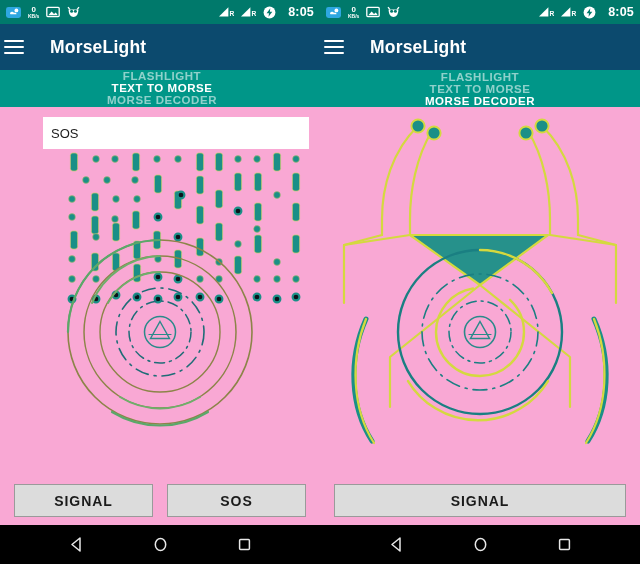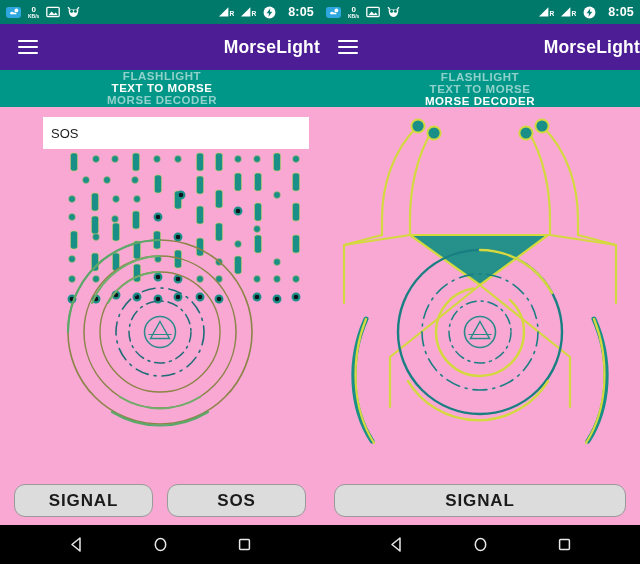--- a/index.html
+++ b/index.html
@@ -12,22 +12,22 @@
              padding:0 6px;box-sizing:border-box;position:relative;z-index:6;}
   .sb-left{display:flex;align-items:center;gap:7px;flex:1;}
   .sb-right{display:flex;align-items:center;gap:5px;}
   .sb-ico{display:block;}
   .sb-time{color:#fff;font-size:12.5px;font-weight:bold;letter-spacing:.2px;margin-left:7px;}
   .netspd{display:flex;flex-direction:column;align-items:center;line-height:1;}
   .netspd b{color:#fff;font-size:8px;font-weight:bold;}
   .netspd s{color:#fff;font-size:5px;text-decoration:none;font-weight:bold;}
 
   
-  .appbar{height:46px;background:#4c1d95;display:flex;align-items:center;
-          padding-left:18px;box-sizing:border-box;justify-content:space-between;}
+  .appbar{height:46px;background:#0c4a6e;display:flex;align-items:center;
+          padding-left:4px;box-sizing:border-box;}
   .burger{width:20px;height:15px;display:flex;flex-direction:column;
           justify-content:space-between;cursor:pointer;}
   .burger i{display:block;height:2.4px;background:#fff;border-radius:1px;}
   .apptitle{color:#fff;font-size:17.5px;font-weight:bold;margin-left:26px;letter-spacing:.2px;}
 
   
   .tabs{height:37px;background:#009688;display:flex;align-items:center;
         padding-left:4px;box-sizing:border-box;overflow:hidden;white-space:nowrap;flex-direction:column;}
   .tab{font-size:11.5px;font-weight:bold;letter-spacing:.55px;
        color:rgba(255,255,255,.56);padding:0 11px;cursor:pointer;flex:none;}
@@ -40,23 +40,23 @@
   .textinput{width:100%;height:32px;background:#fff;border:1px solid #fff;
              box-sizing:border-box;color:#1b1b1b;font-size:13px;
              font-family:"Liberation Sans",sans-serif;padding:0 7px;outline:none;border-radius:0;}
   .canvaswrap{position:absolute;left:0;right:0;top:0;bottom:0;}
   .canvaswrap svg{display:block;width:320px;height:418px;}
 
   
   .btnbar{position:absolute;left:0;right:0;bottom:8px;display:flex;gap:14px;
           padding:0 14px;box-sizing:border-box;z-index:4;}
   .btn{flex:1;height:31px;background:#dcdcdc;border:1px solid #9a9a9a;
-       color:#1a1a1a;font-size:17px;font-weight:bold;letter-spacing:.9px;
+       color:#1a1a1a;font-size:14px;font-weight:bold;letter-spacing:.9px;
        display:flex;align-items:center;justify-content:center;cursor:pointer;
-       font-family:"Liberation Sans",sans-serif;border-radius:11px;}
+       font-family:"Liberation Sans",sans-serif;border-radius:0;}
 
   
   .navbars{display:flex;width:640px;height:39px;background:#000;}
   .navbar{width:320px;display:flex;align-items:center;justify-content:space-around;
           padding:0 34px;box-sizing:border-box;}
   .navbtn{cursor:pointer;}
 </style>
 </head>
 <body>
 

